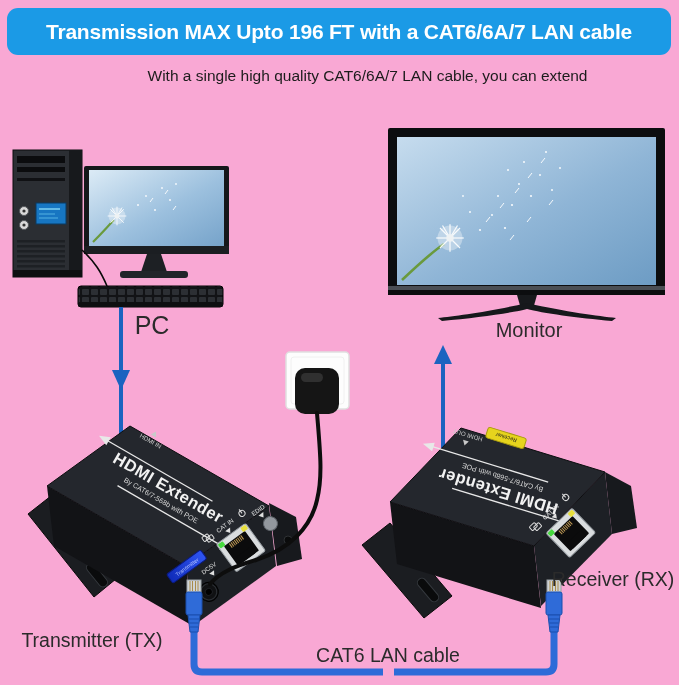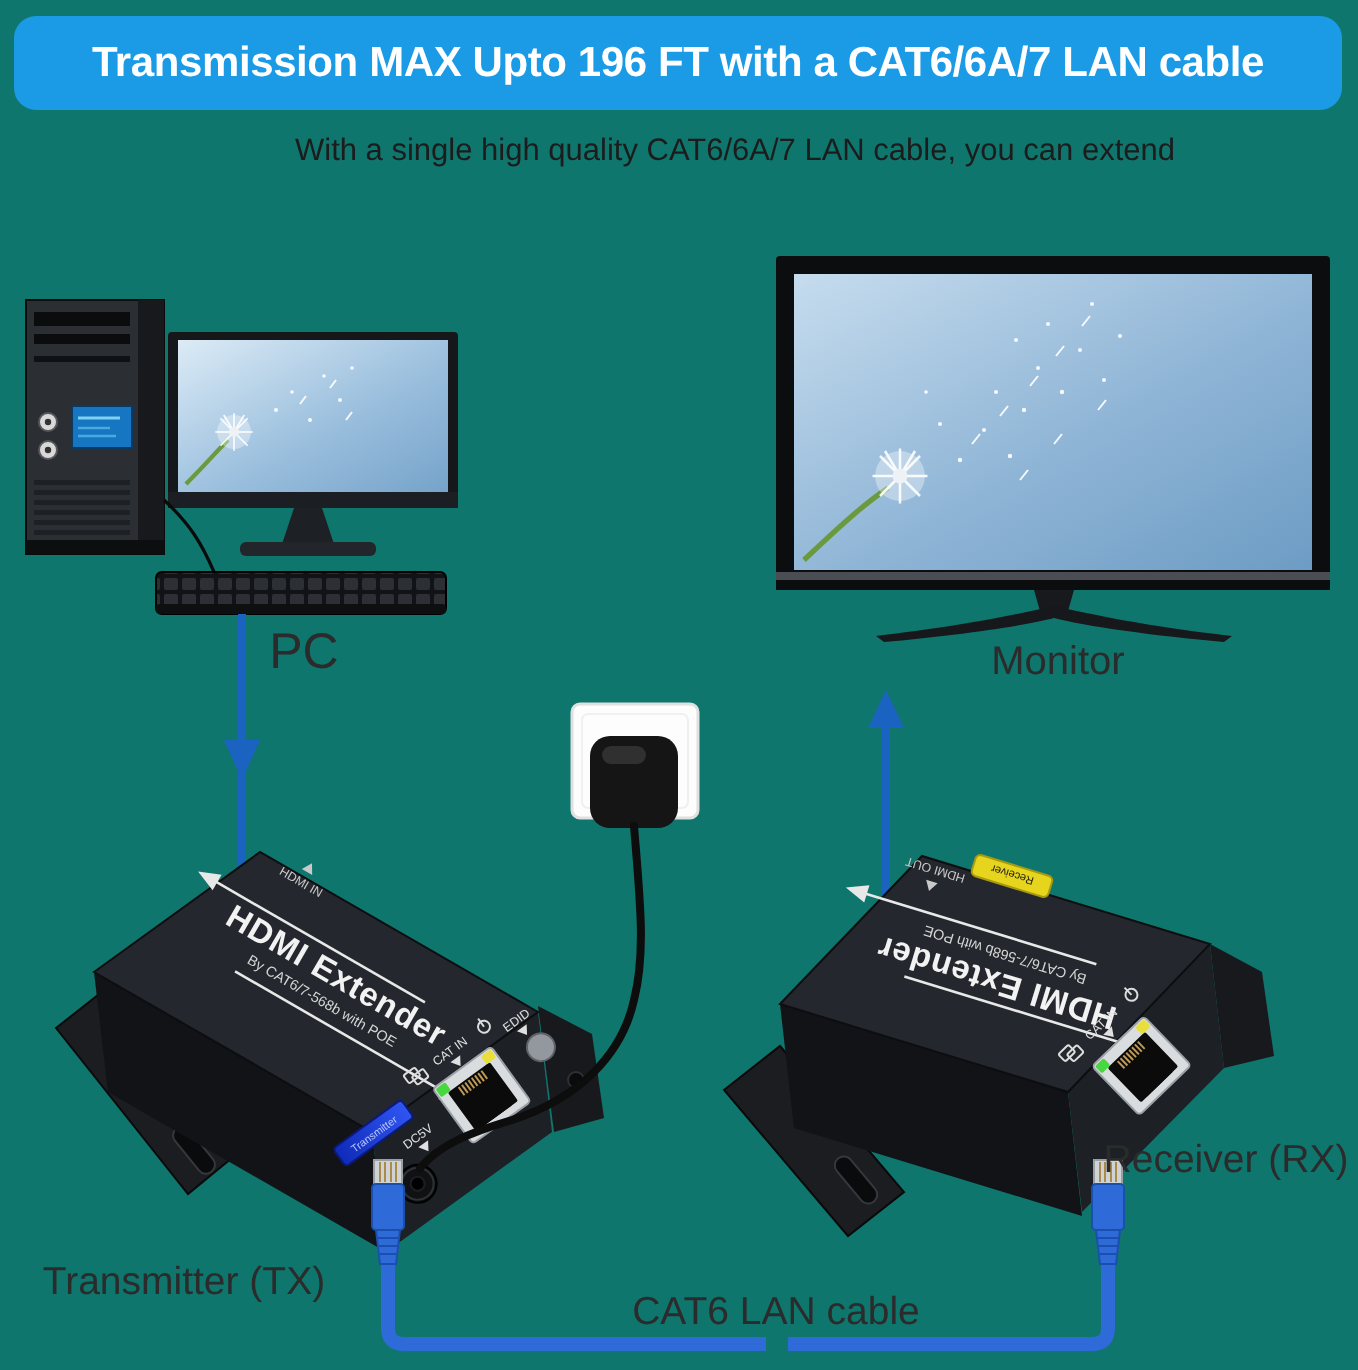--- a/index.html
+++ b/index.html
@@ -1,16 +1,16 @@
 <!DOCTYPE html>
 <html><head>
 <meta charset="utf-8">
 <style>
   html,body{margin:0;padding:0;background:#ffffff;}
-  #stage{position:relative;width:679px;height:685px;background:#0f766e;overflow:hidden;
+  #stage{position:relative;width:679px;height:685px;background:#f9a8d4;overflow:hidden;
          font-family:"Liberation Sans",sans-serif;}
   .banner{position:absolute;left:7px;top:8px;width:664px;height:47px;background:#1b9ae6;
           border-radius:11px;display:flex;align-items:center;justify-content:center;}
   .banner span{color:#ffffff;font-size:21px;font-weight:bold;letter-spacing:-0.2px;white-space:nowrap;}
   .desc{position:absolute;left:0;top:66px;width:679px;text-align:center;color:#1c1c1c;
         font-size:15.5px;line-height:20px;padding-left:28px;}
   svg{position:absolute;left:0;top:0;}
   svg text{font-family:"Liberation Sans",sans-serif;}
   .lbl{fill:#2b2b2b;}
 </style>

